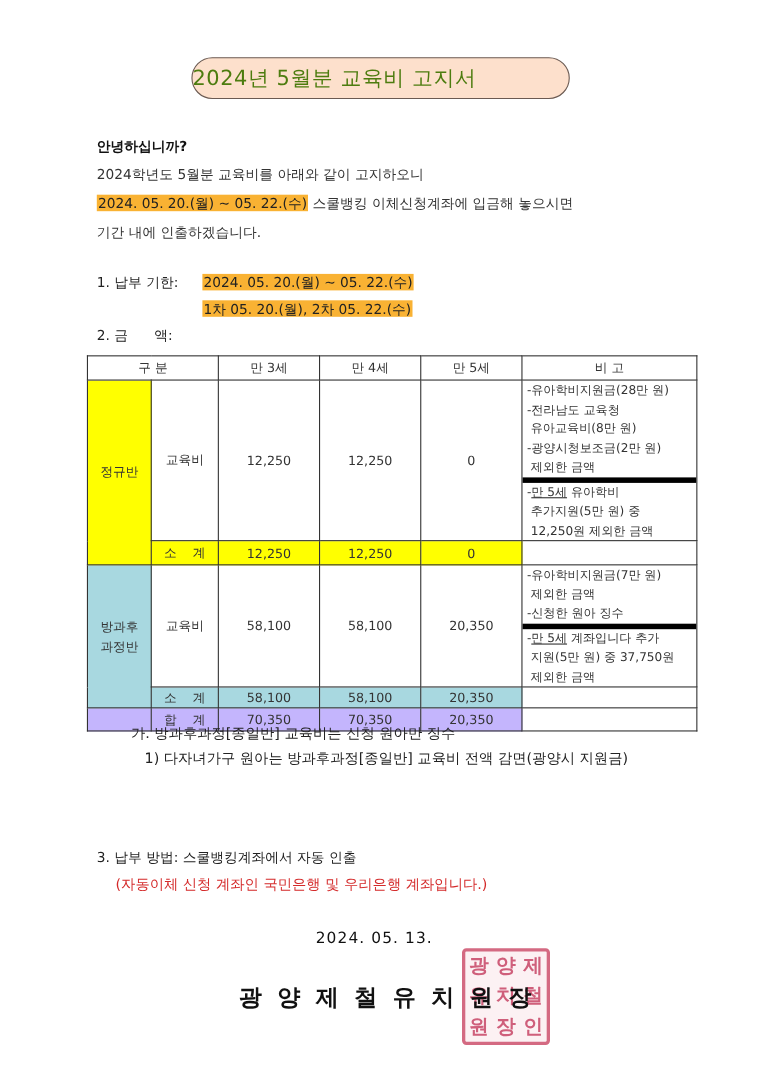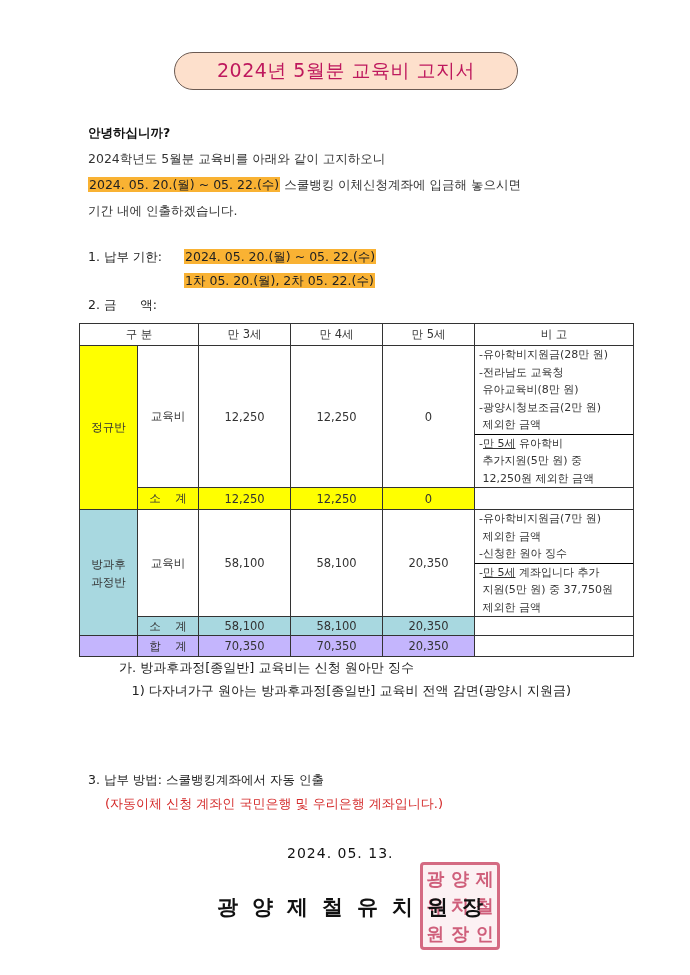--- a/index.html
+++ b/index.html
@@ -1,35 +1,35 @@
 <!DOCTYPE html>
 <html><head>
 <meta charset="utf-8">
 <style>
   html, body { margin:0; padding:0; background:#ffffff; }
   body { width:690px; height:975px; position:relative; overflow:hidden;
          font-family:"DejaVu Sans", "Liberation Sans", sans-serif; color:#222; }
   .abs { position:absolute; }
   .title-pill { left:174px; top:52px; width:344px; height:38px; background:#fde0cc;
                 border:1.5px solid #6b5a52; border-radius:20px; box-sizing:border-box;
-                display:flex; align-items:center; justify-content:center;
-                font-size:19px; letter-spacing:0.5px; color:#be185d; }
+                display:flex; align-items:center; justify-content:flex-start;
+                font-size:19px; letter-spacing:0.5px; color:#4d7c0f; }
   .line { font-size:12.5px; color:#333; white-space:nowrap;text-align:center; }
   .bold { font-weight:bold; color:#111; }
   .hl { background:#f9b233; color:#222; padding:0 1px; }
   .sec { font-size:12.5px; color:#222; white-space:nowrap; }
   table.fees { position:absolute; left:79px; top:323px; border-collapse:collapse;
                font-size:11.5px; color:#333; table-layout:fixed; }
   table.fees td { border:1px solid #333; padding:0; text-align:center; vertical-align:middle; }
   .yellow { background:#ffff00; }
   .blue { background:#a8d8e0; }
   .green { background:#c4b5fd; }
   .note { text-align:left !important; vertical-align:top !important; padding:0 0 0 4px !important;
           font-size:11px; line-height:17.5px; color:#333; }
-  .note-inner { border-top:1px solid #000000; margin-left:-4px; padding-left:4px; }
+  .note-inner { border-top:5px solid #000000; margin-left:-4px; padding-left:4px; }
   .u { text-decoration:underline; }
   .notes-list { font-size:13px; color:#222; line-height:23px; white-space:nowrap; }
   .red { color:#d42a2a; font-size:13px; white-space:nowrap; }
   .date { font-size:14px; letter-spacing:1px; color:#111; }
   .sign { font-size:21px; font-weight:bold; letter-spacing:14px; color:#111; }
   .seal { left:420px; top:862px; width:80px; height:88px; border:3px solid #d46a82;
           border-radius:4px; box-sizing:border-box; background:rgba(230,140,160,0.12);
           display:grid; grid-template-columns:repeat(3,1fr); grid-template-rows:repeat(3,1fr);
           color:#cf5f7b; font-size:18px; font-weight:bold; text-align:center; line-height:27px; }
 </style>

